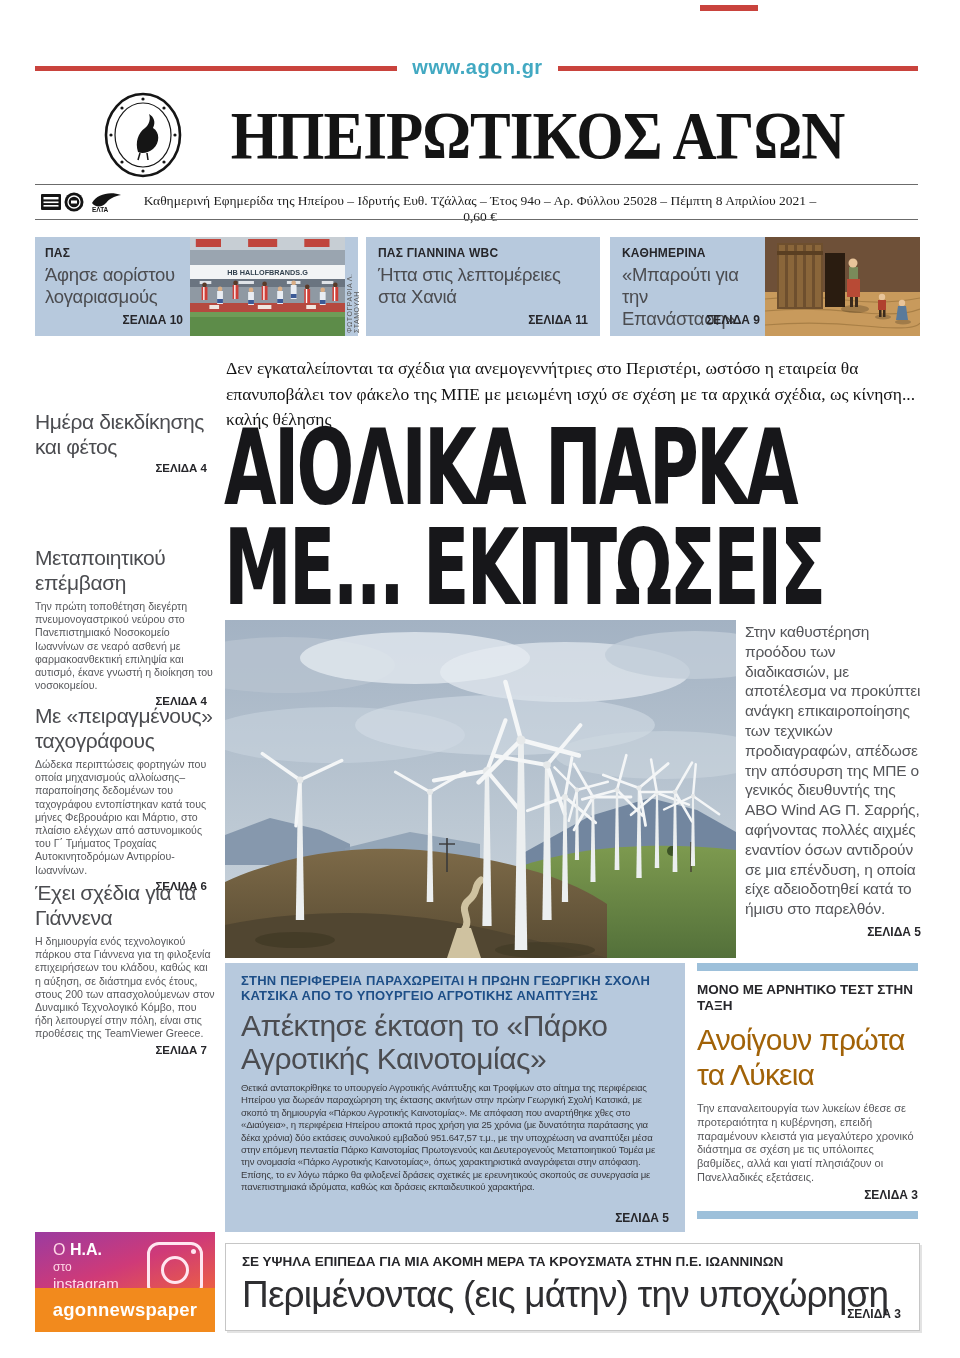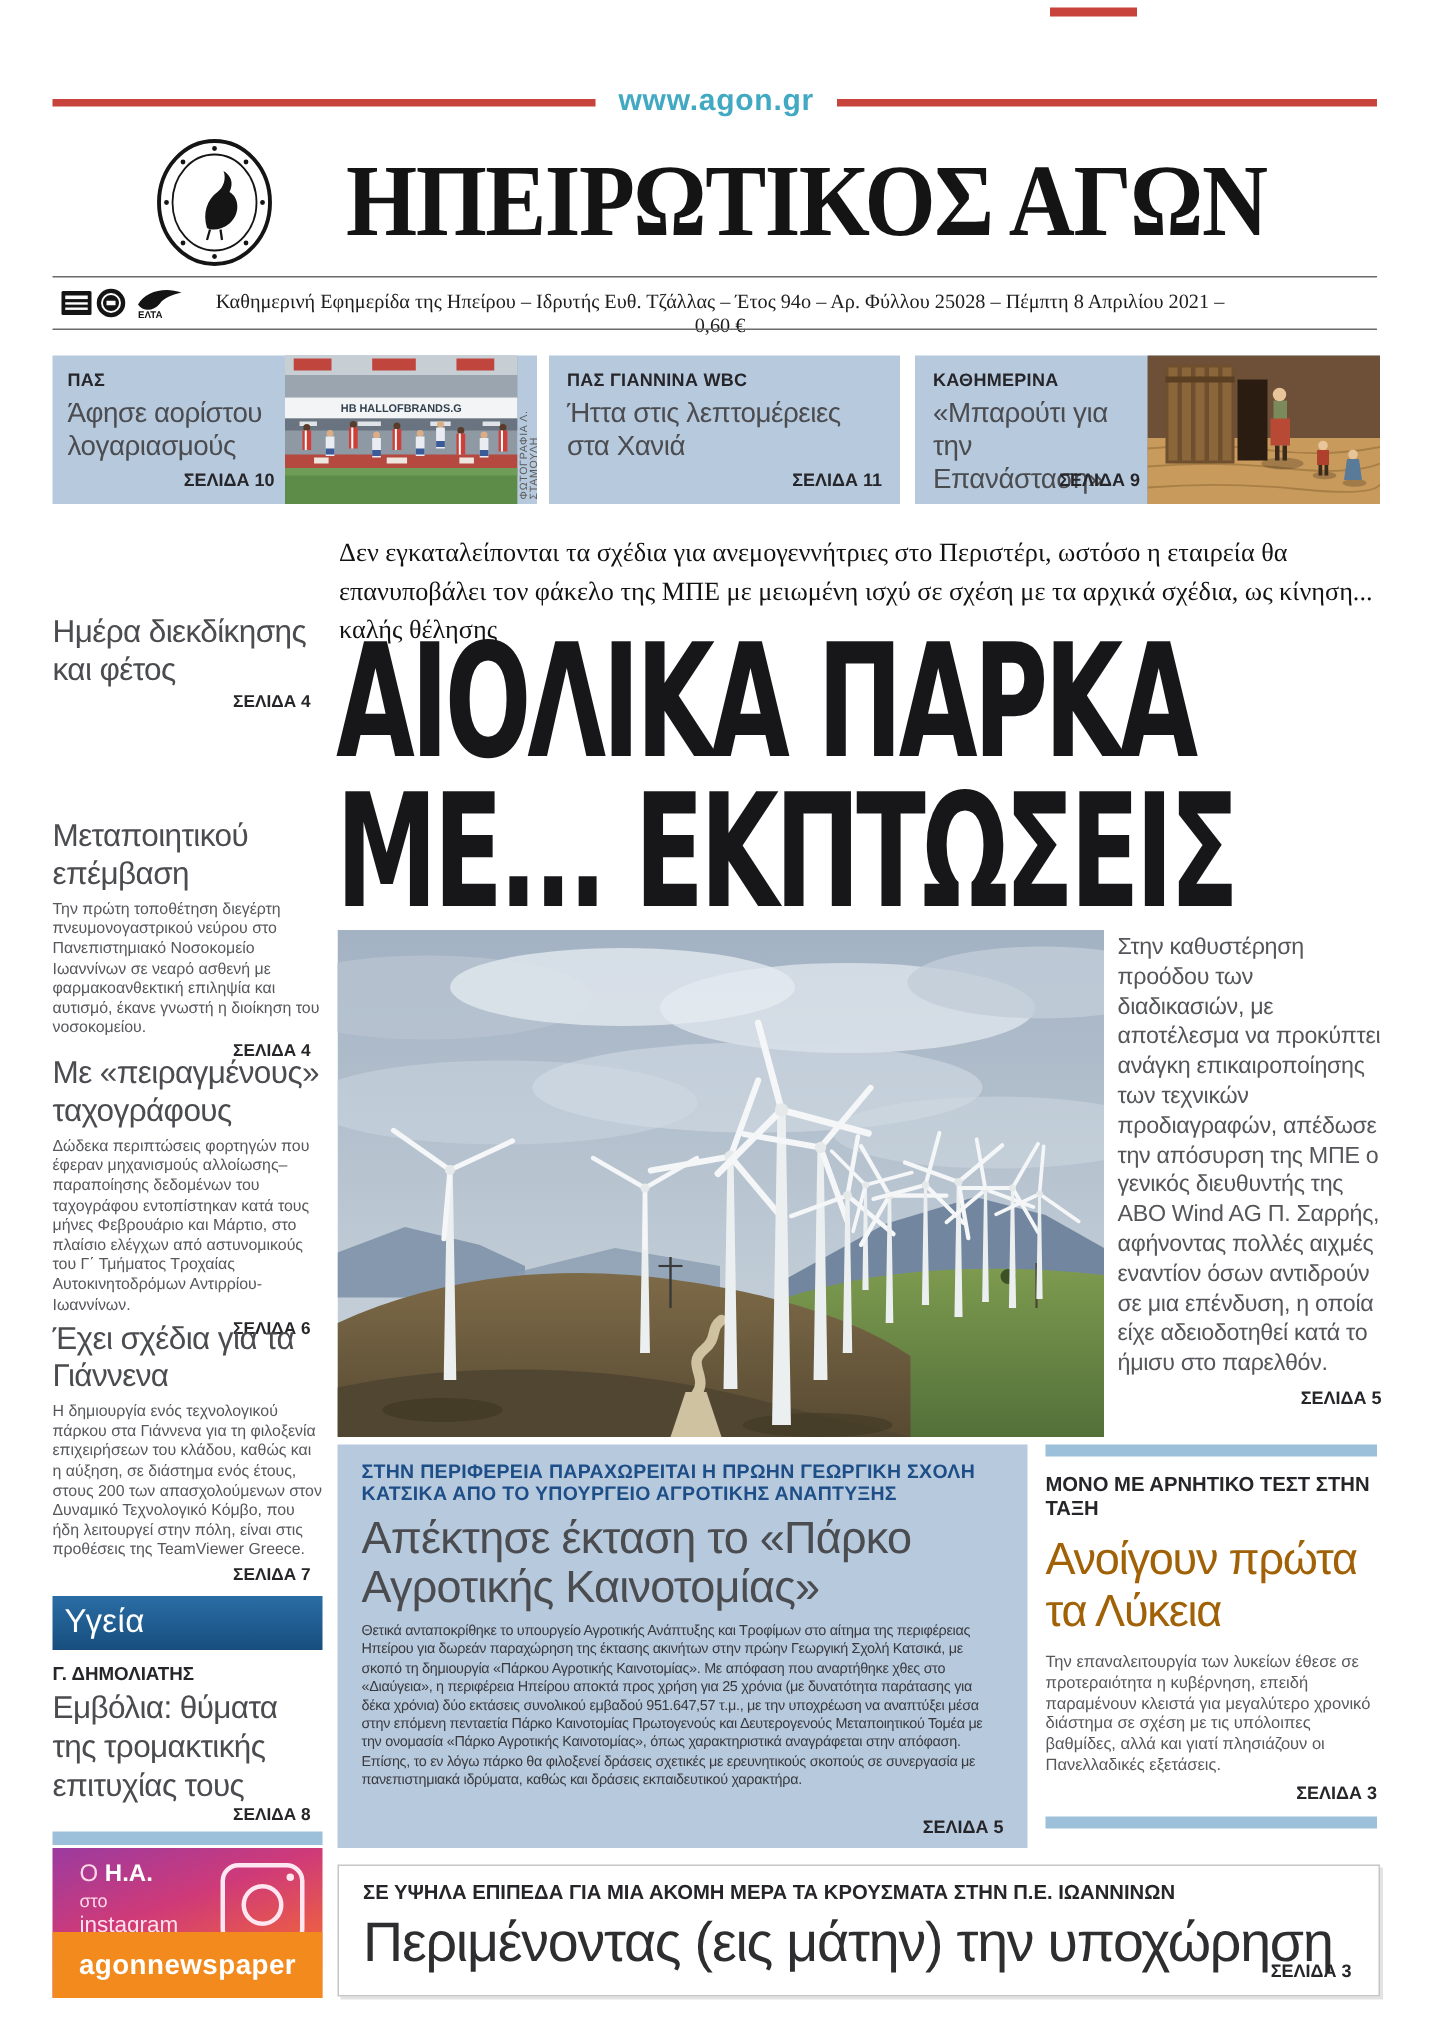--- a/index.html
+++ b/index.html
@@ -253,36 +253,29 @@
     <div class="rail-title">Ημέρα διεκδίκησης και φέτος</div>
     <div class="rail-page">ΣΕΛΙΔΑ 4</div>
   </div>
   <div class="rail-art" style="top:545px;">
     <div class="rail-title">Μεταποιητικού επέμβαση</div>
     <div class="rail-body">Την πρώτη τοποθέτηση διεγέρτη πνευμονογαστρικού νεύρου στο Πανεπιστημιακό Νοσοκομείο Ιωαννίνων σε νεαρό ασθενή με φαρμακοανθεκτική επιληψία και αυτισμό, έκανε γνωστή η διοίκηση του νοσοκομείου.</div>
     <div class="rail-page">ΣΕΛΙΔΑ 4</div>
   </div>
   <div class="rail-art" style="top:703px;">
     <div class="rail-title">Με «πειραγμένους» ταχογράφους</div>
-    <div class="rail-body">Δώδεκα περιπτώσεις φορτηγών που έφεραν μηχανισμούς αλλοίωσης– παραποίησης δεδομένων του ταχογράφου εντοπίστηκαν κατά τους μήνες Φεβρουάριο και Μάρτιο, στο πλαίσιο ελέγχων από αστυνομικούς του Γ΄ Τμήματος Τροχαίας Αυτοκινητοδρόμων Αντιρρίου- Ιωαννίνων.</div>
+    <div class="rail-body">Δώδεκα περιπτώσεις φορτηγών που οποία μηχανισμούς αλλοίωσης– παραποίησης δεδομένων του ταχογράφου εντοπίστηκαν κατά τους μήνες Φεβρουάριο και Μάρτιο, στο πλαίσιο ελέγχων από αστυνομικούς του Γ΄ Τμήματος Τροχαίας Αυτοκινητοδρόμων Αντιρρίου- Ιωαννίνων.</div>
     <div class="rail-page">ΣΕΛΙΔΑ 6</div>
   </div>
   <div class="rail-art" style="top:880px;">
     <div class="rail-title">Έχει σχέδια για τα Γιάννενα</div>
     <div class="rail-body">Η δημιουργία ενός τεχνολογικού πάρκου στα Γιάννενα για τη φιλοξενία επιχειρήσεων του κλάδου, καθώς και η αύξηση, σε διάστημα ενός έτους, στους 200 των απασχολούμενων στον Δυναμικό Τεχνολογικό Κόμβο, που ήδη λειτουργεί στην πόλη, είναι στις προθέσεις της TeamViewer Greece.</div>
     <div class="rail-page">ΣΕΛΙΔΑ 7</div>
   </div>
 
-  <div class="rail-art" style="top:1064px;">
-    <div class="sec-bar">Υγεία</div>
-    <div class="sec-author">Γ. ΔΗΜΟΛΙΑΤΗΣ</div>
-    <div class="sec-title">Εμβόλια: θύματα της τρομακτικής επιτυχίας τους</div>
-    <div class="rail-page" style="margin-top:0;">ΣΕΛΙΔΑ 8</div>
-    <div class="ltblue" style="margin-top:5px;"></div>
-  </div>
 
   <div class="abs insta" style="left:35px;top:1232px;width:180px;height:100px;">
     <div class="abs" style="left:18px;top:9px;">
       <div class="insta-l1"><span class="o">Ο</span> <span>Η.Α.</span></div>
       <div class="insta-l2">στο</div>
       <div class="insta-l3">instagram</div>
     </div>
     <div class="cam"></div>
     <div class="insta-band">
       <span class="insta-handle">agonnewspaper</span>

